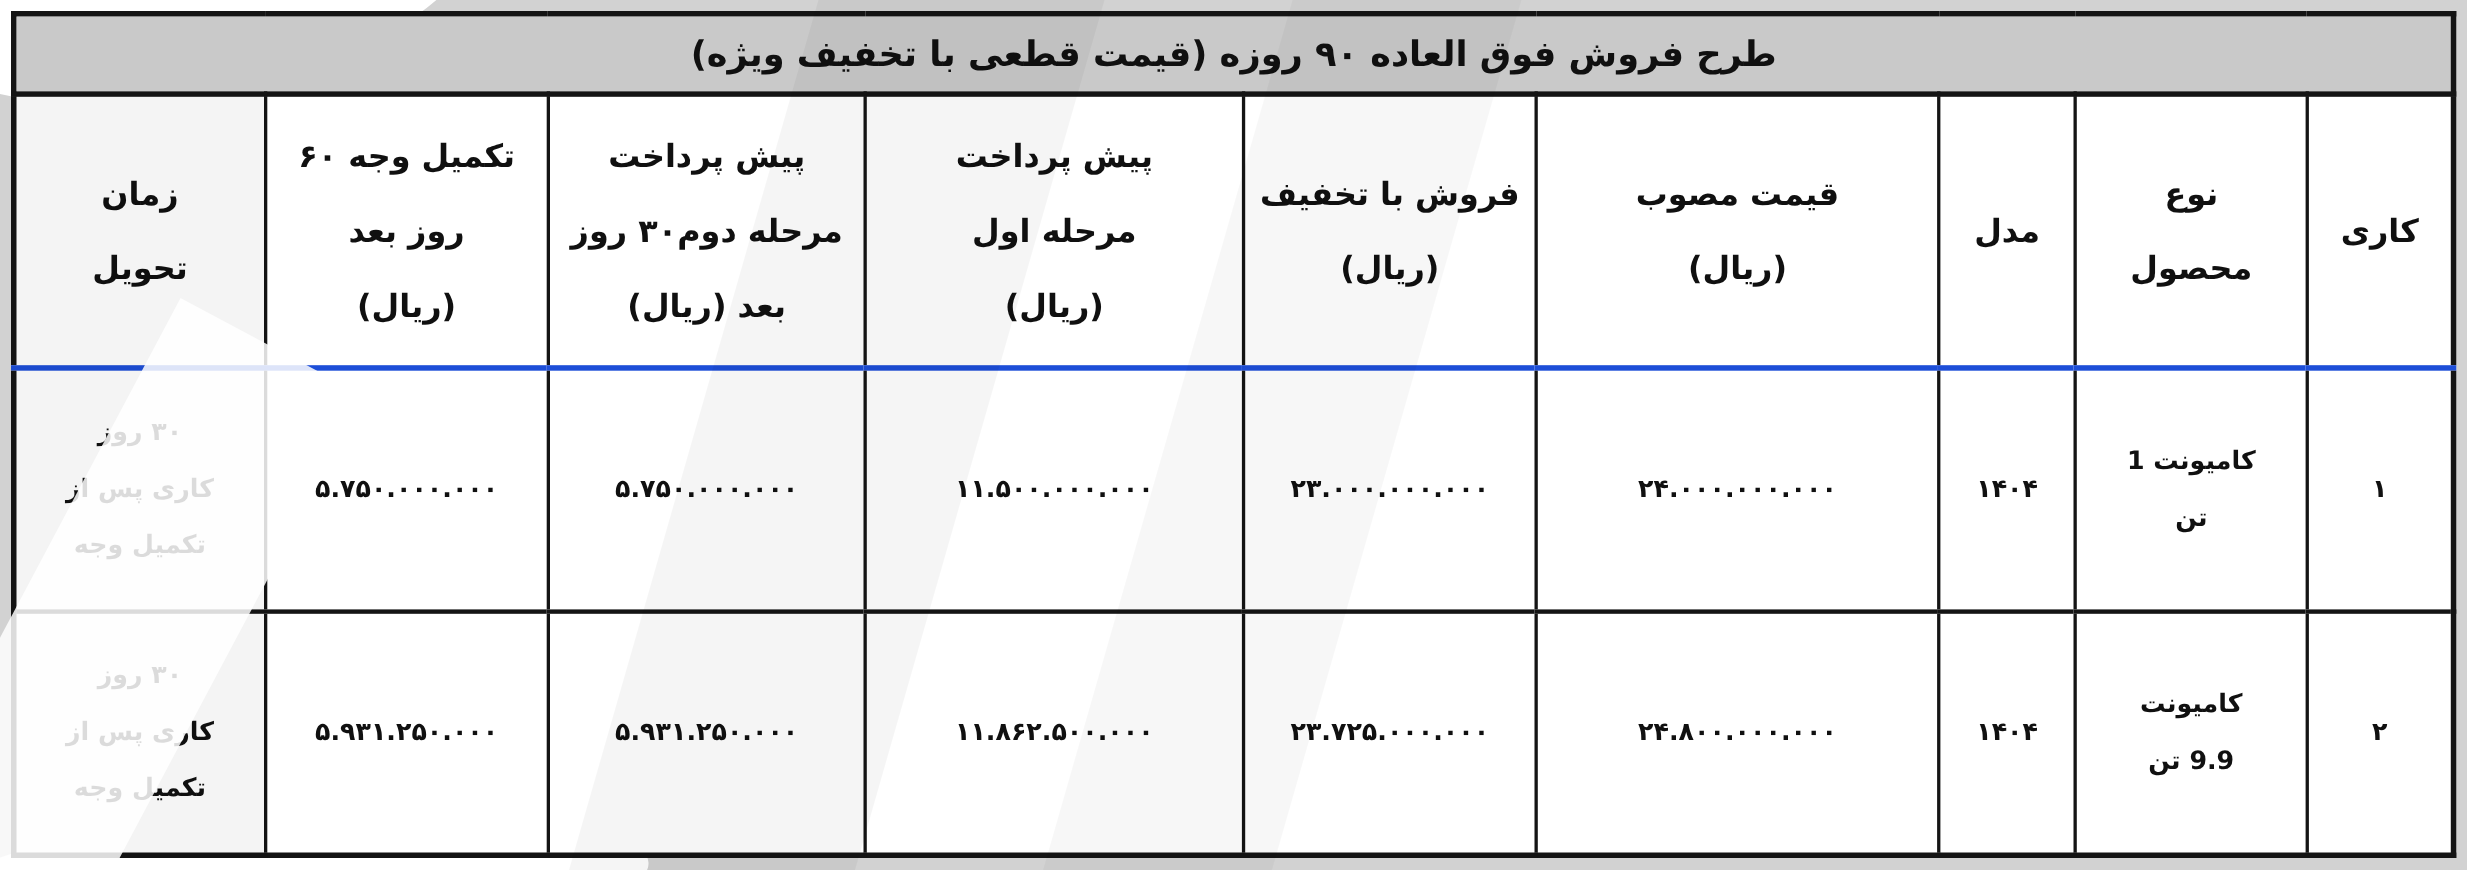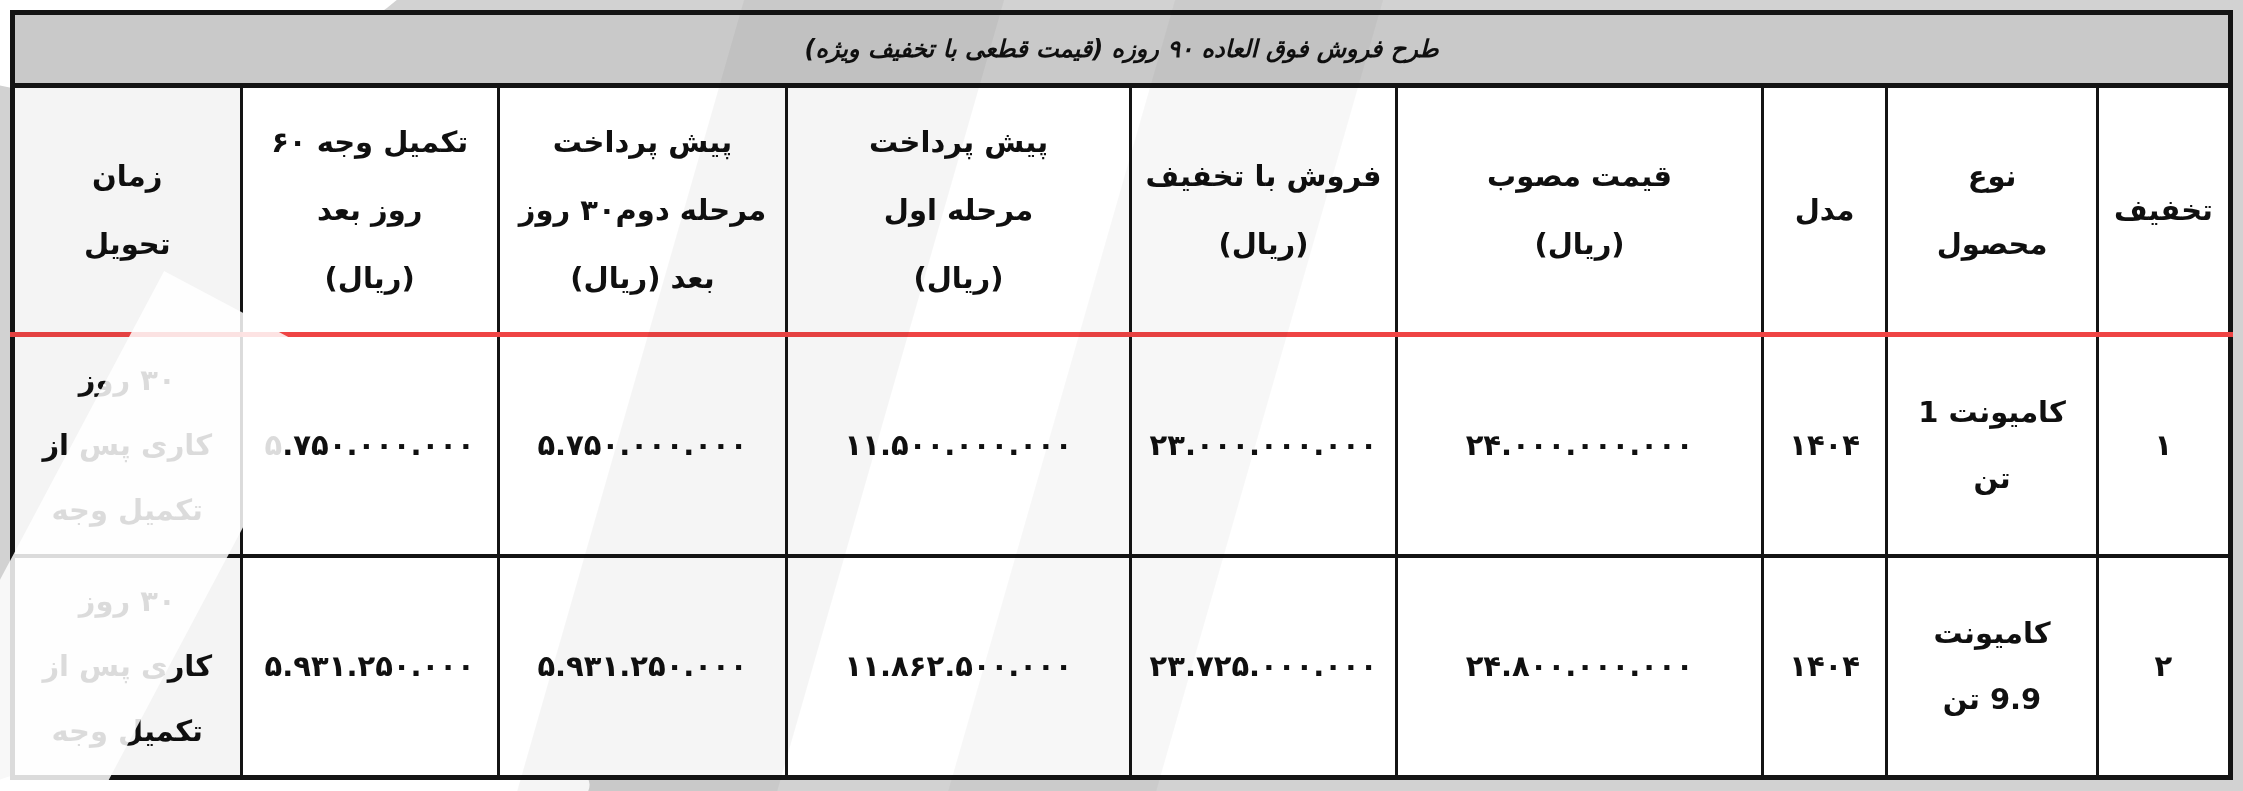--- a/index.html
+++ b/index.html
@@ -28,34 +28,33 @@
     border:3px solid #141414;
     text-align:center; vertical-align:middle;
     font-weight:bold; color:#101010;
     white-space:pre-line;
     padding:0 6px;
     overflow:hidden;
   }
   .title-cell {
     background:#c9c9c9;
     height:68px;
-    font-size:24px;
+    font-size:32px;
     letter-spacing:.5px;
     border:5px solid #141414;
-    font-style:italic;
   }
   .header-row th {
     height:244px;
     font-size:29px;
     line-height:2.35;
-    border-bottom:5px solid #ef4444;
+    border-bottom:5px solid #1d4ed8;
   }
   tbody td {
     height:212px;
-    font-size:29px;
+    font-size:23px;
     line-height:2.25;
   }
   tbody tr.row-1 td { border-bottom:4px solid #141414; }
 
   
   .bands { position:absolute; inset:0; z-index:2; pointer-events:none; }
   .band { position:absolute; }
   .band-left-wash    { left:10px;  top:88px;  width:232px;  height:692px; background:rgba(0,0,0,0.045); }
   .band-white-diag   { left:-70px; top:260px; width:190px;  height:950px; background:rgba(255,255,255,0.85); transform:rotate(28deg); }
   .band-gray-diag-1  { left:610px; top:-90px; width:250px;  height:1150px; background:rgba(0,0,0,0.04);  transform:rotate(16deg); }
@@ -79,21 +78,21 @@
       <col style="width:15.5%">
       <col style="width:13%">
       <col style="width:11.6%">
       <col style="width:10.3%">
     </colgroup>
     <thead>
       <tr>
         <th colspan="9" class="title-cell">طرح فروش فوق العاده ۹۰ روزه (قیمت قطعی با تخفیف ویژه)</th>
       </tr>
       <tr class="header-row">
-        <th>تخفیف</th>
+        <th>کاری</th>
         <th>نوع
 محصول</th>
         <th>مدل</th>
         <th>قیمت مصوب
 (ریال)</th>
         <th>فروش با تخفیف
 (ریال)</th>
         <th>پیش پرداخت
 مرحله اول
 (ریال)</th>

